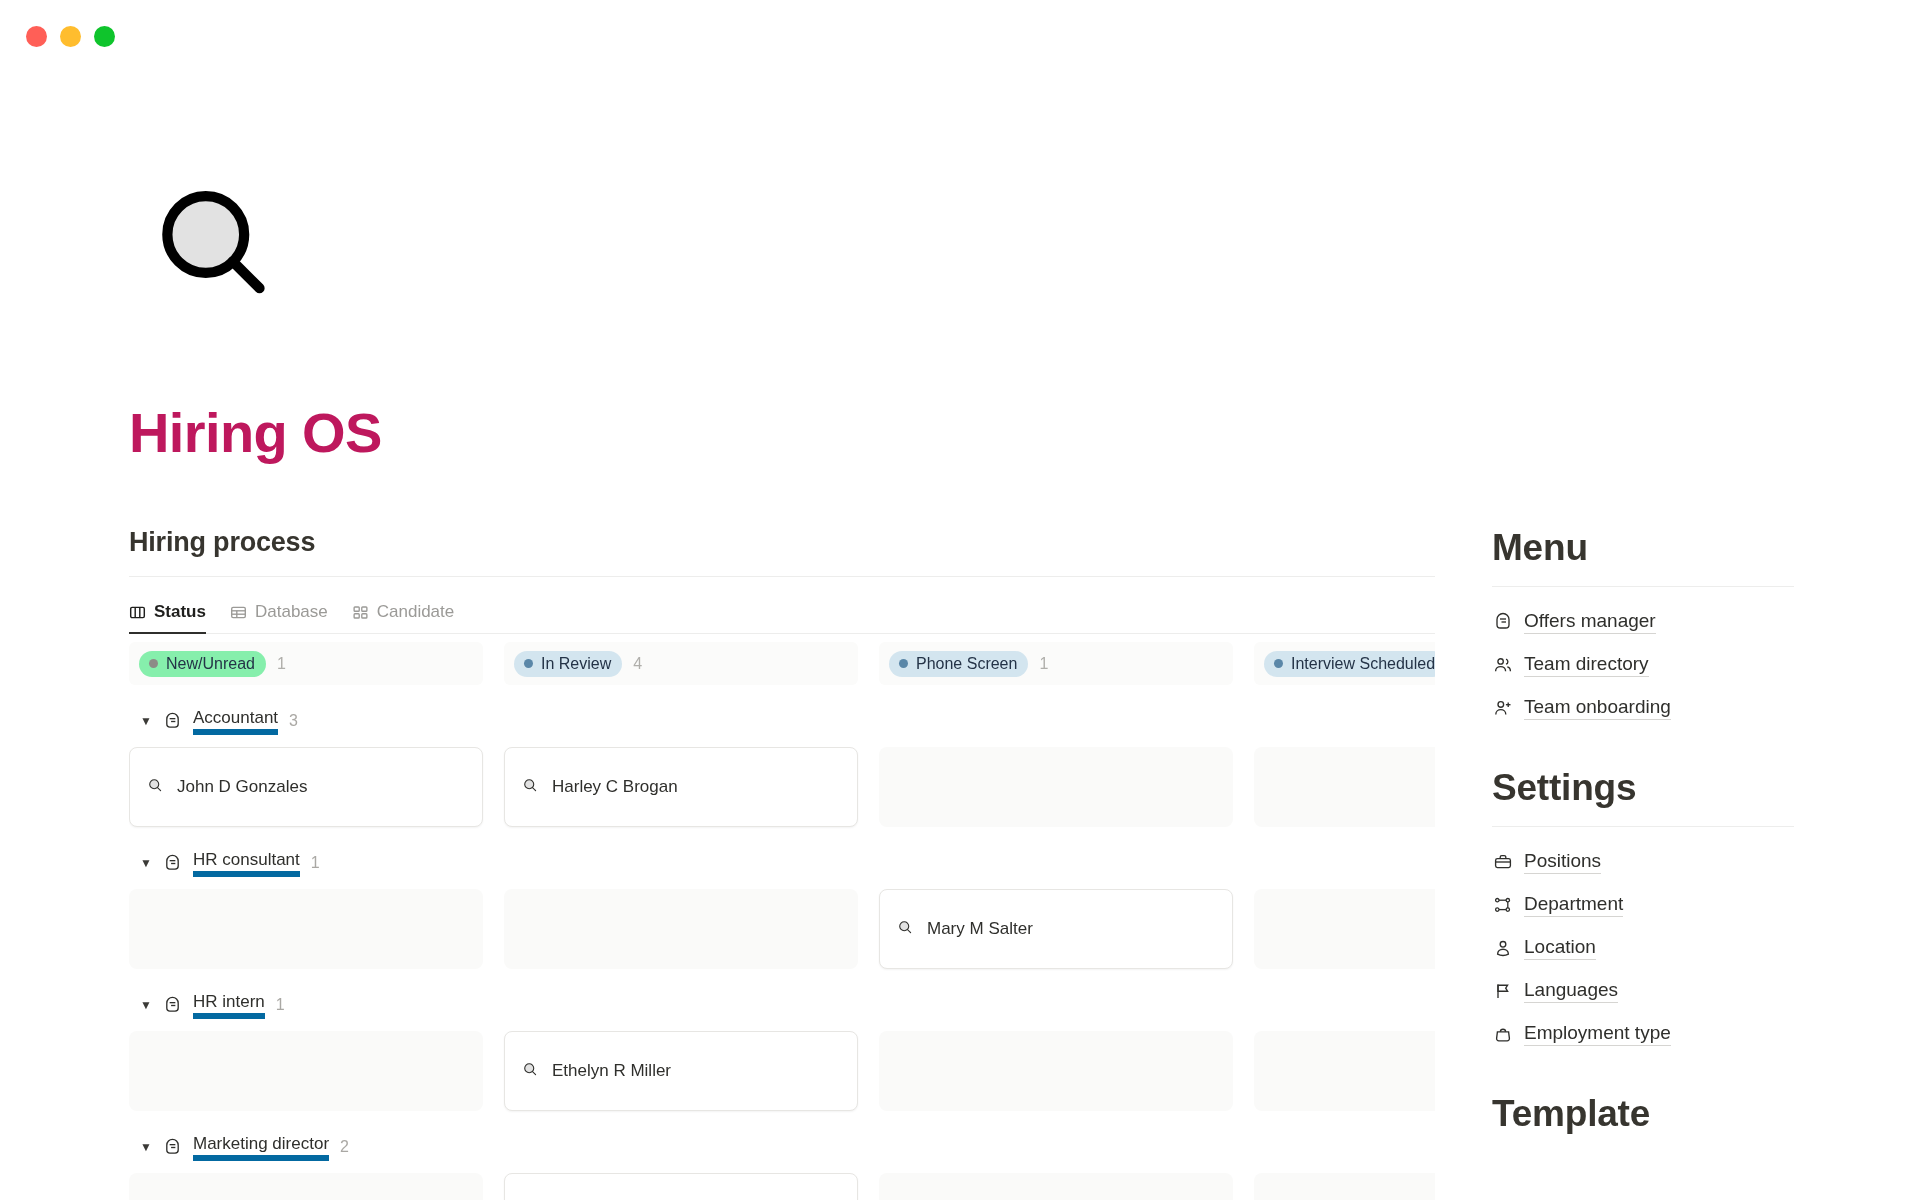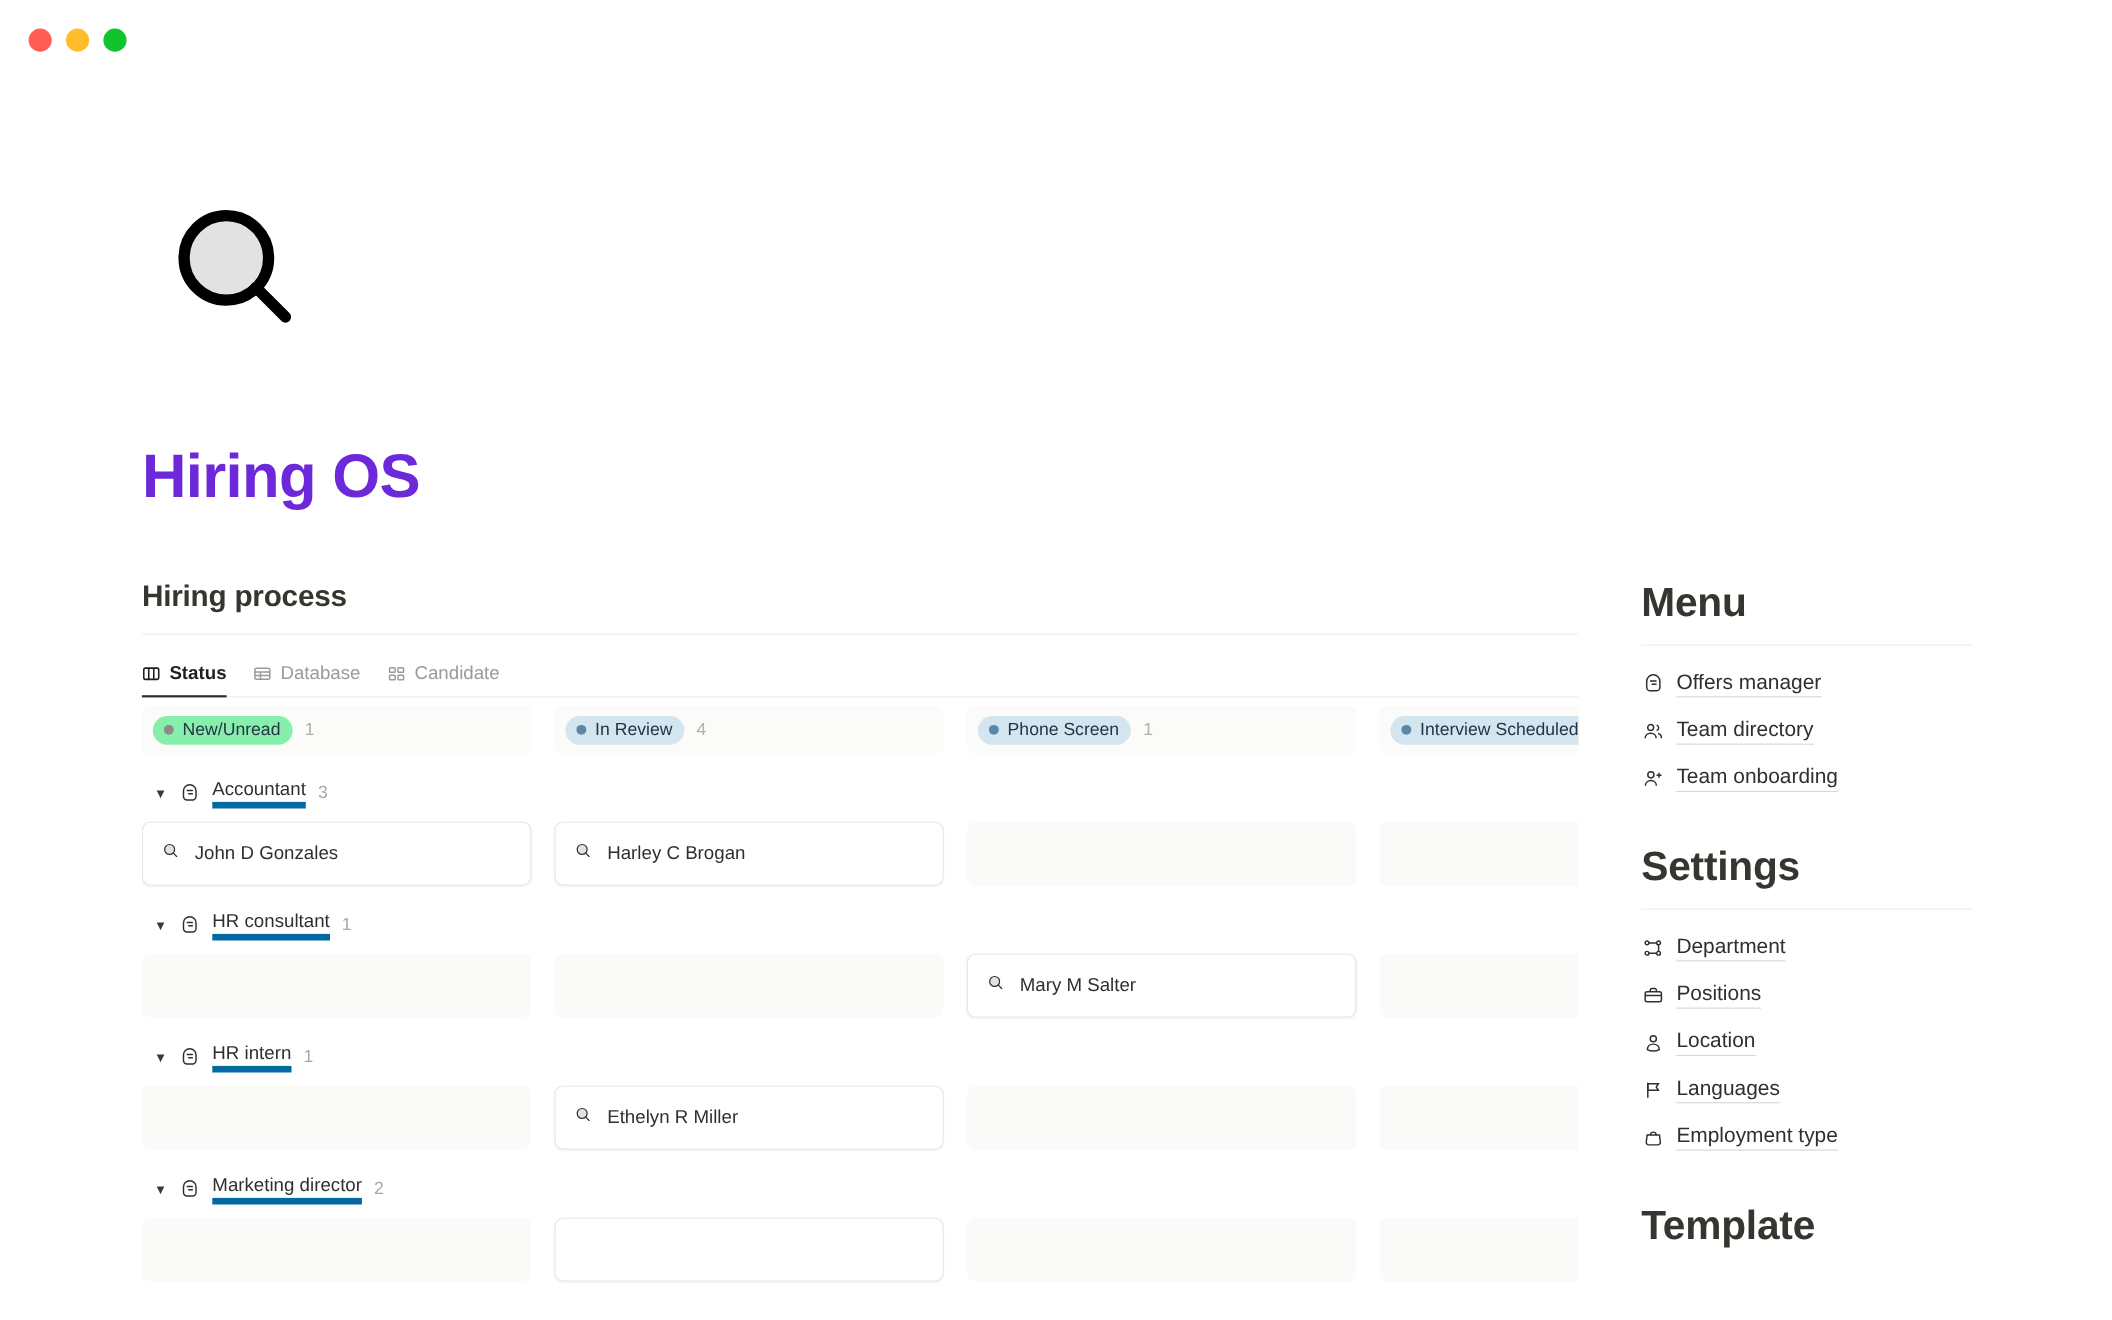--- a/index.html
+++ b/index.html
@@ -50,21 +50,21 @@
   }
   .page-icon svg { display: block; width: 128px; height: 128px; }
 
   .page-title {
     position: absolute;
     left: 129px;
     top: 330px;
     font-size: 56px;
     line-height: 1.12;
     font-weight: 700;
-    color: #6d28d9;
+    color: #be185d;
     letter-spacing: -0.6px;
   }
 
   
   .content-cols {
     position: absolute;
     left: 0;
     top: 455px;
     width: 1920px;
     height: 673px;
@@ -196,21 +196,21 @@
   }
   .group-count { font-size: 16px; color: #aaa8a4; }
 
   .cards-row {
     display: flex;
     gap: 21px;
   }
   .cell {
     width: 354px;
     flex: 0 0 354px;
-    height: 58px;
+    height: 80px;
     border-radius: 8px;
   }
   .cell.empty { background: #fafaf9; }
   .cell.card {
     background: #ffffff;
     border: 1px solid #e7e6e3;
     box-shadow: 0 1px 2px rgba(15,15,15,0.05);
     display: flex;
     align-items: center;
     gap: 13px;
@@ -527,47 +527,47 @@
         <span class="side-label">Team onboarding</span>
       </div>
 
       <div class="side-gap"></div>
 
       <div class="side-heading">Settings</div>
       <div class="side-rule"></div>
 
       <div class="side-link">
         <span class="side-ico">
+          <svg width="20" height="20" viewBox="0 0 20 20" fill="none" stroke="#2f2f2c" stroke-width="1.35">
+            <rect x="2.6" y="6.6" width="14.8" height="9" rx="1.8"></rect>
+            <path d="M7.2 6.6V5.2a1.6 1.6 0 0 1 1.6-1.6h2.4a1.6 1.6 0 0 1 1.6 1.6v1.4"></path>
+            <line x1="2.6" y1="10" x2="17.4" y2="10"></line>
+          </svg>
+        </span>
+        <span class="side-label">Positions</span>
+      </div>
+
+      <div class="side-link">
+        <span class="side-ico">
           <svg width="20" height="20" viewBox="0 0 20 20" fill="none" stroke="#2f2f2c" stroke-width="1.3">
             <circle cx="4.3" cy="5.2" r="1.7"></circle>
             <circle cx="14.8" cy="5.2" r="1.7"></circle>
             <circle cx="4.3" cy="14.6" r="1.7"></circle>
             <circle cx="14.8" cy="14.6" r="1.7"></circle>
             <line x1="6" y1="5.2" x2="13.1" y2="5.2"></line>
             <line x1="6" y1="14.6" x2="13.1" y2="14.6"></line>
             <line x1="14.8" y1="6.9" x2="14.8" y2="12.9"></line>
           </svg>
         </span>
         <span class="side-label">Department</span>
       </div>
 
       <div class="side-link">
         <span class="side-ico">
           <svg width="20" height="20" viewBox="0 0 20 20" fill="none" stroke="#2f2f2c" stroke-width="1.35">
-            <rect x="2.6" y="6.6" width="14.8" height="9" rx="1.8"></rect>
-            <path d="M7.2 6.6V5.2a1.6 1.6 0 0 1 1.6-1.6h2.4a1.6 1.6 0 0 1 1.6 1.6v1.4"></path>
-            <line x1="2.6" y1="10" x2="17.4" y2="10"></line>
-          </svg>
-        </span>
-        <span class="side-label">Positions</span>
-      </div>
-
-      <div class="side-link">
-        <span class="side-ico">
-          <svg width="20" height="20" viewBox="0 0 20 20" fill="none" stroke="#2f2f2c" stroke-width="1.35">
             <circle cx="10" cy="6.3" r="2.8"></circle>
             <path d="M4.6 16.2c0-3 2.4-5 5.4-5s5.4 2 5.4 5c0 0-2.4 1.3-5.4 1.3s-5.4-1.3-5.4-1.3z"></path>
           </svg>
         </span>
         <span class="side-label">Location</span>
       </div>
 
       <div class="side-link">
         <span class="side-ico">
           <svg width="20" height="20" viewBox="0 0 20 20" fill="none" stroke="#2f2f2c" stroke-width="1.35">

